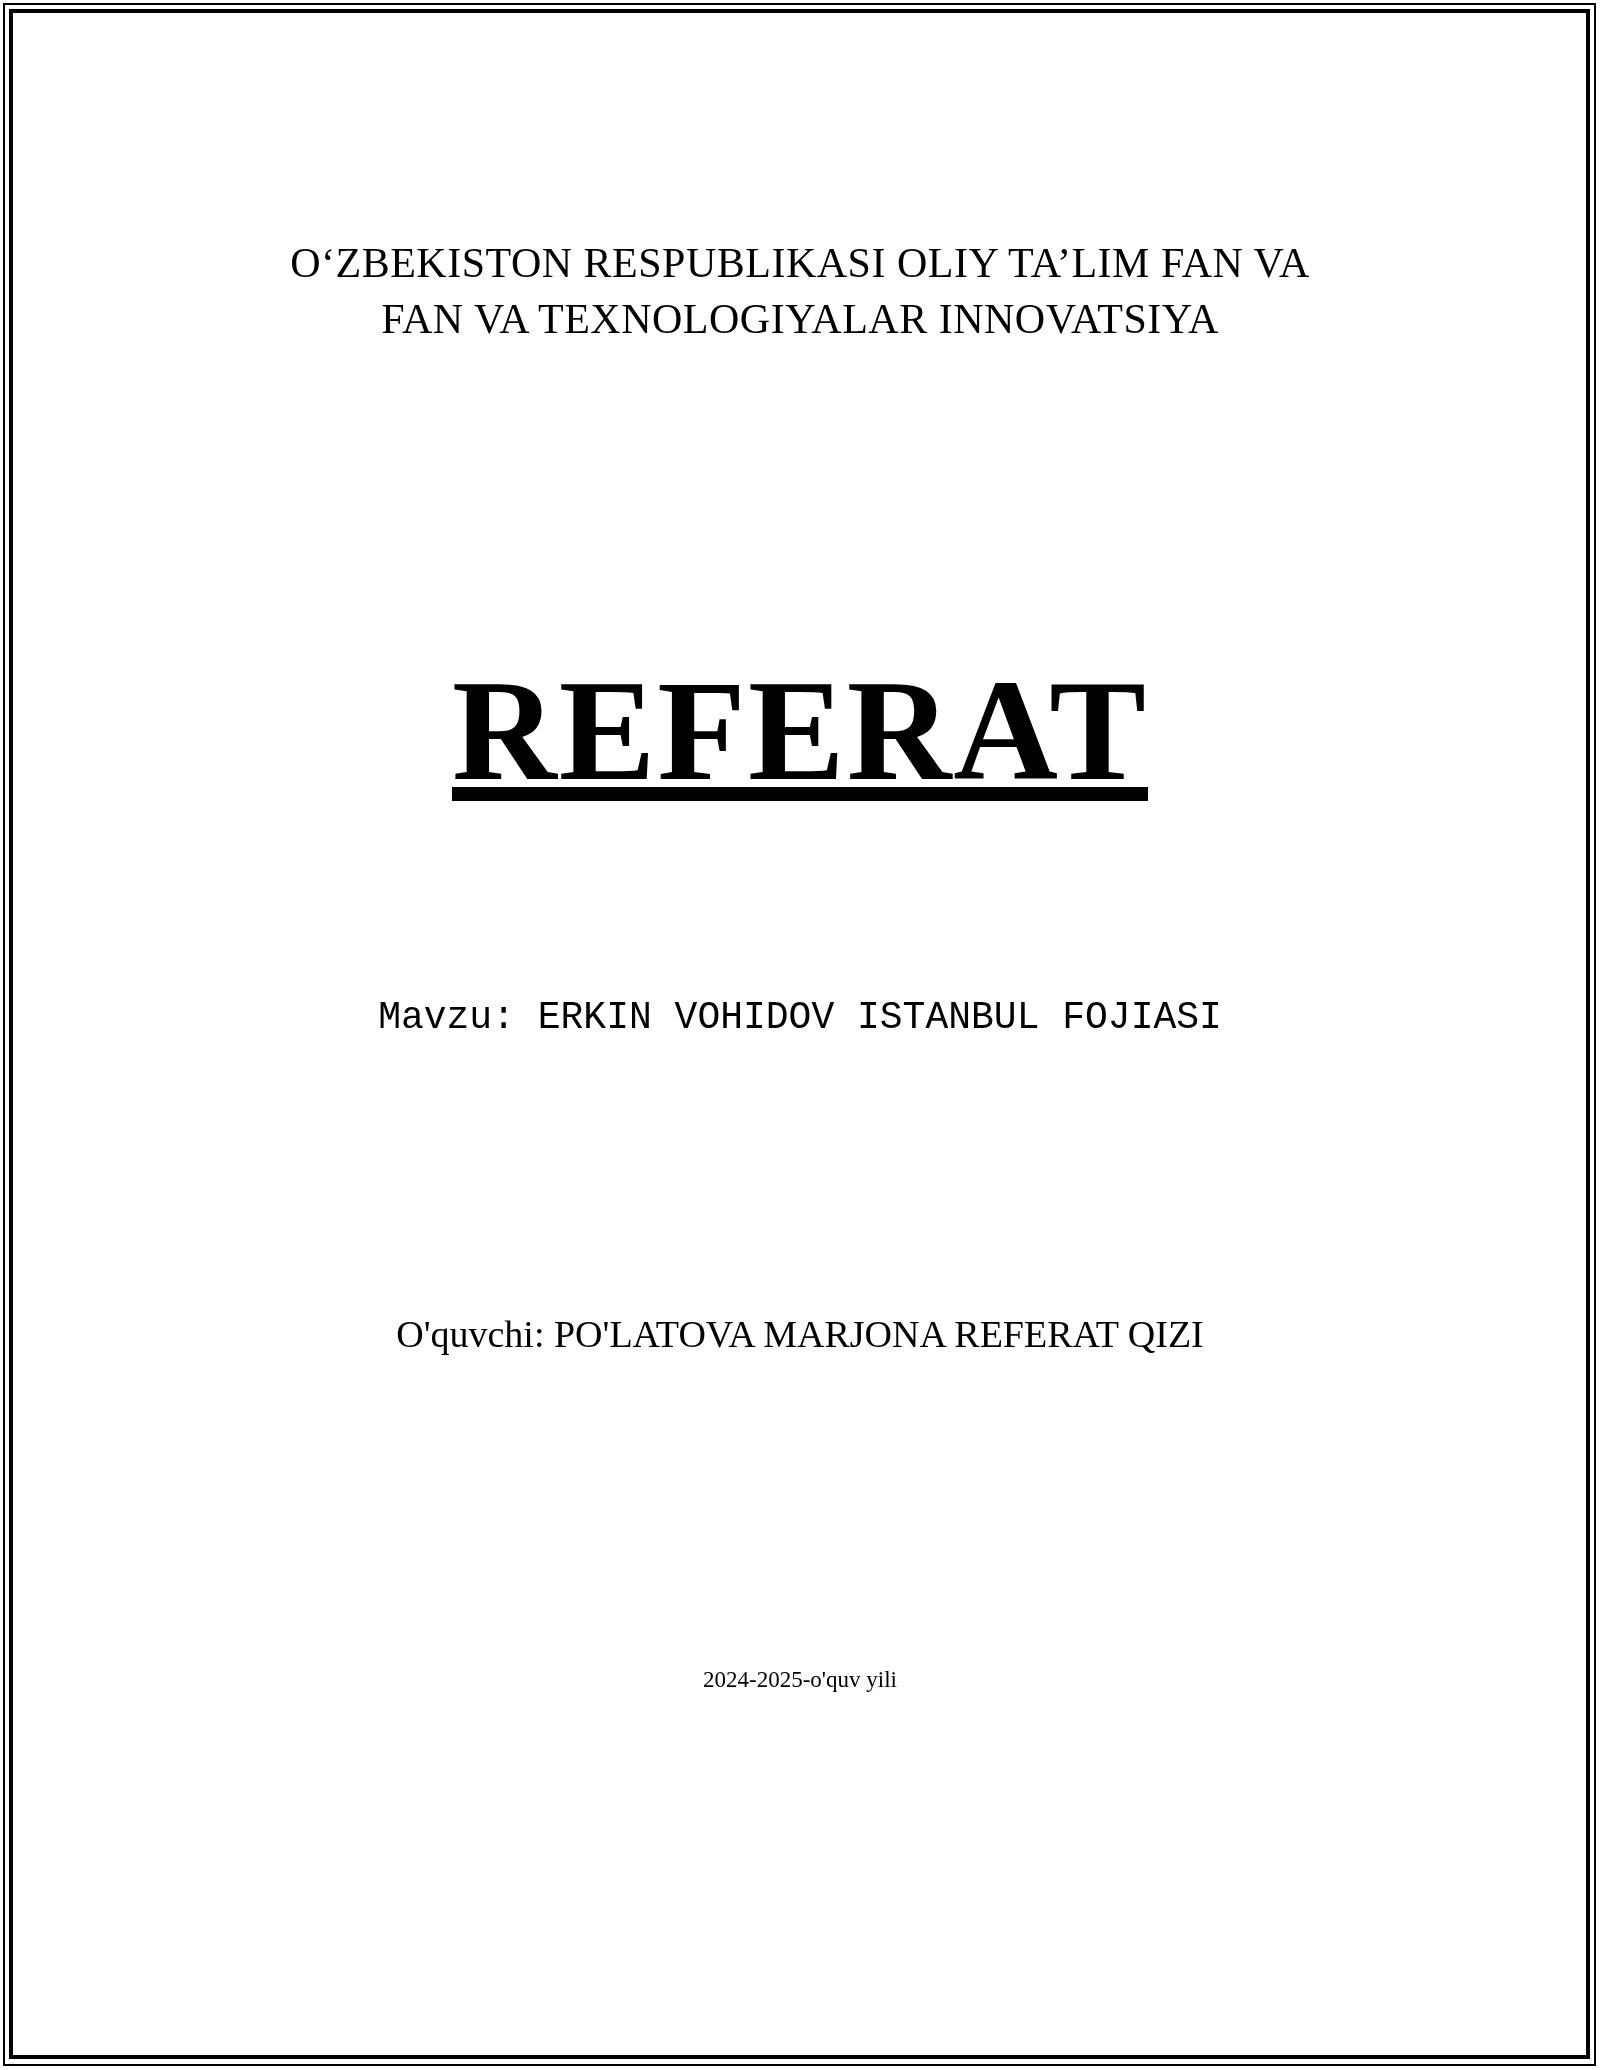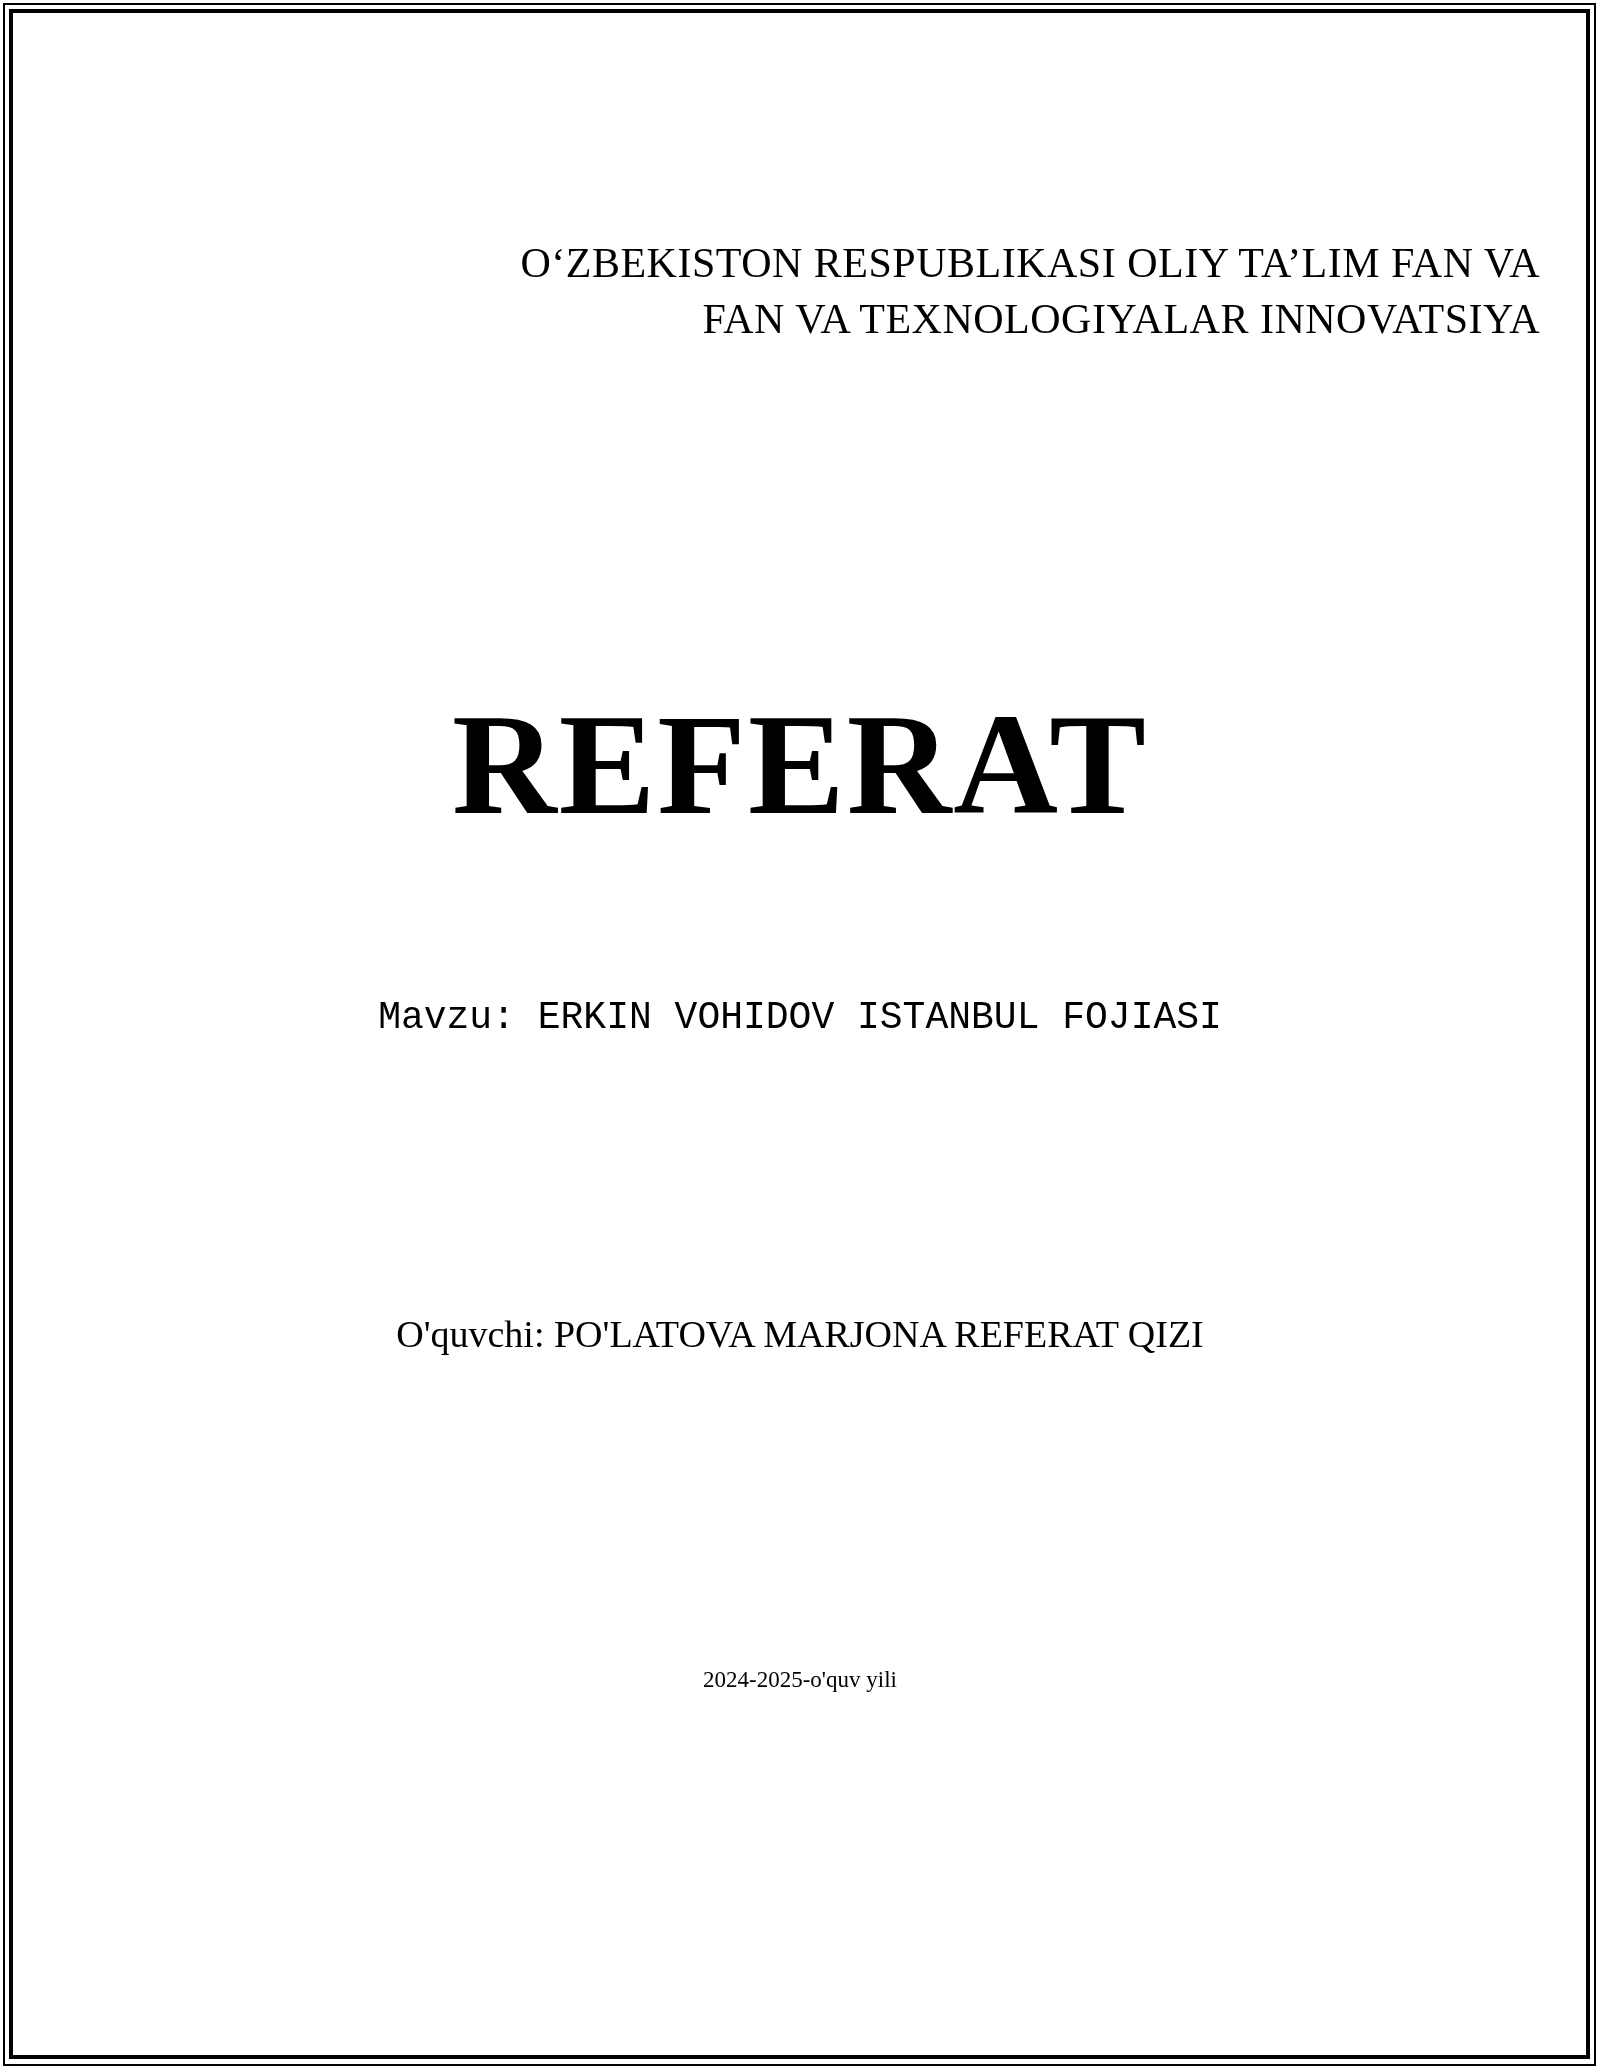--- a/index.html
+++ b/index.html
@@ -32,28 +32,28 @@
     left: 60px;
     right: 60px;
     text-align: center;
     white-space: nowrap;
   }
   .header {
     top: 235px;
     font-size: 42px;
     line-height: 56px;
     letter-spacing: 0.5px;
-    text-align: right;
   }
   .doc-title {
-    top: 692px;
+    top: 658px;
     font-size: 145px;
     line-height: 145px;
     font-weight: bold;
     letter-spacing: 2px;
+    text-decoration: underline;
   }
   .topic {
     top: 996px;
     font-size: 38px;
     line-height: 44px;
     font-family: Liberation Mono, monospace;
   }
   .student {
     top: 1312px;
     font-size: 38px;

